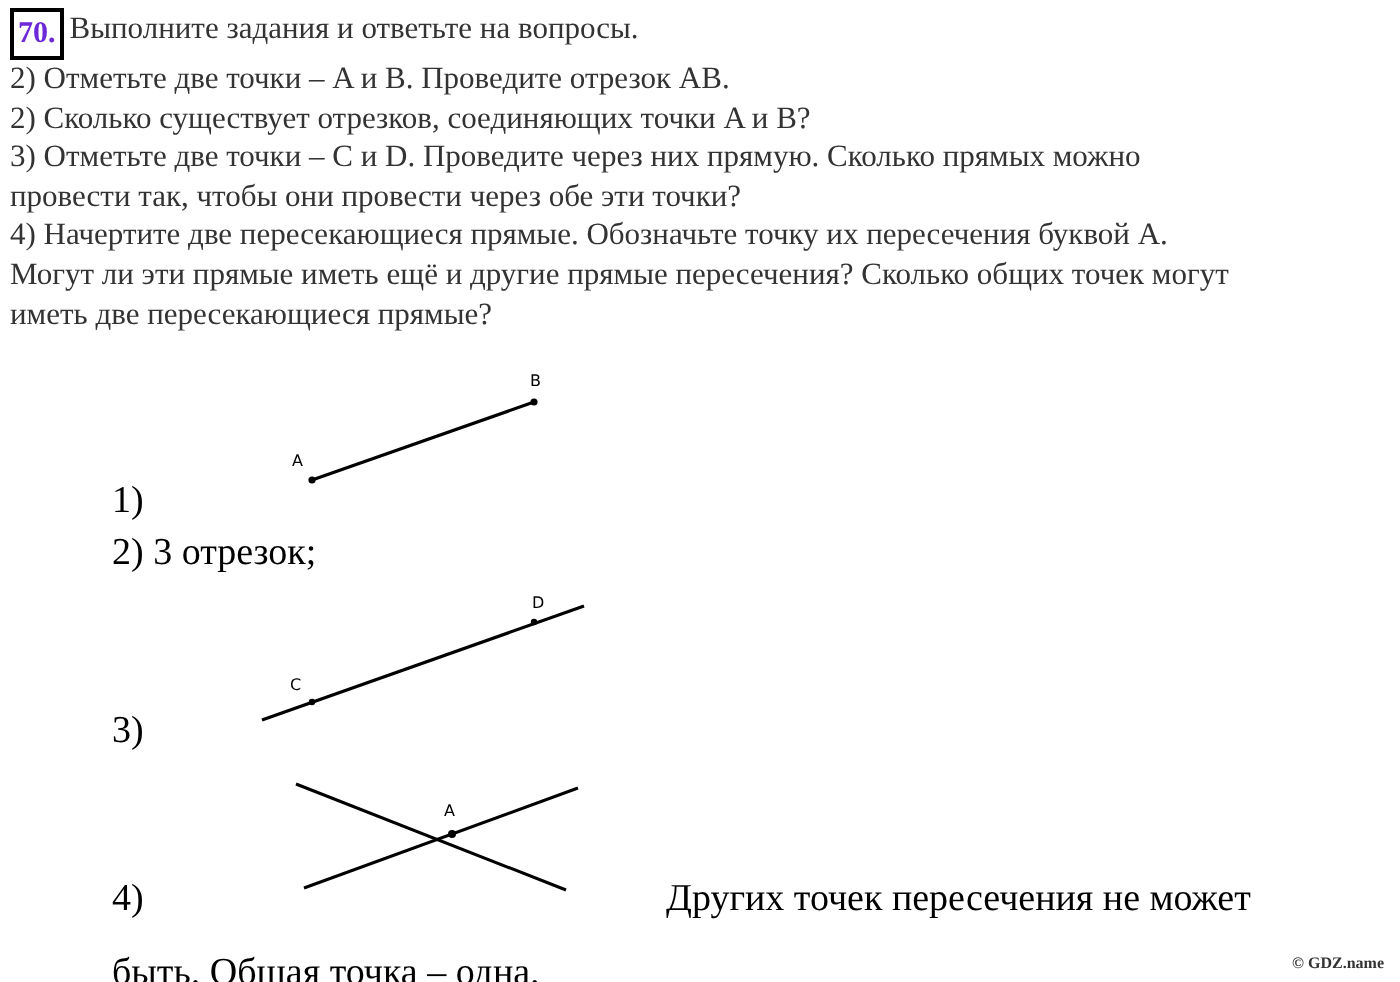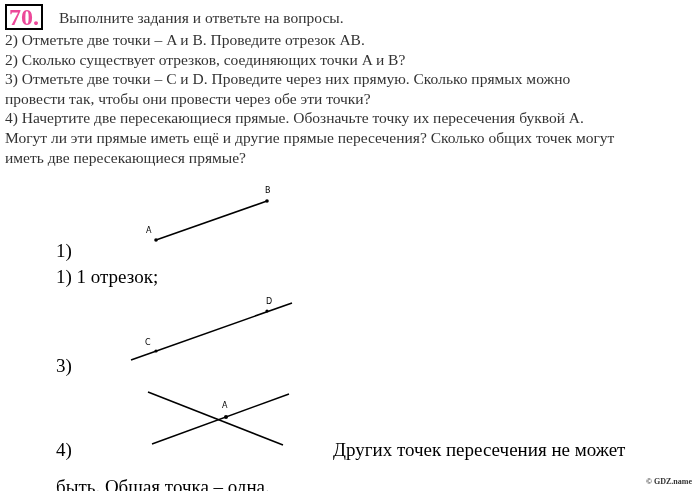--- a/index.html
+++ b/index.html
@@ -1,21 +1,21 @@
 <!DOCTYPE html>
 <html><head>
 <meta charset="utf-8">
 <style>
   html, body { margin:0; padding:0; background:#fff; }
   body { width:700px; height:491px; position:relative; overflow:hidden;
          font-family:"Liberation Serif", "DejaVu Serif", serif; color:#111; }
   .task { position:absolute; left:5px; top:4px; width:690px; font-size:15.5px;
           line-height:19.6px; color:#333; letter-spacing:0px; }
-  .num-box { display:inline-block; border:2px solid #000; font-weight:bold; font-size:24px;
-             line-height:22px; padding:0 2px; color:#ec4899; margin-right:16px; vertical-align:-2px; }
+  .num-box { display:inline-block; border:2px solid #000; font-weight:bold; font-size:15px;
+             line-height:22px; padding:0 2px; color:#6d28d9; margin-right:3px; vertical-align:-2px; }
   .line { white-space:nowrap; }
   .ans { position:absolute; font-size:19px; color:#000; white-space:nowrap; }
   svg.fig { position:absolute; left:0; top:0; }
   .lbl { font-family:"DejaVu Sans", sans-serif; font-size:8px; fill:#000; }
   .wm { position:absolute; right:8px; bottom:5px; font-size:8px; color:#333;font-weight:bold; }
 </style>
 </head>
 <body>
 
 <div class="task">
@@ -51,19 +51,19 @@
 
   <g>
     <line x1="148" y1="392" x2="283" y2="445" stroke="#000" stroke-width="1.5"></line>
     <line x1="152" y1="444" x2="289" y2="394" stroke="#000" stroke-width="1.5"></line>
     <circle cx="226" cy="417" r="2" fill="#000"></circle>
     <text class="lbl" x="222" y="408">A</text>
   </g>
 </svg>
 
 <div class="ans" style="left:56px; top:240px;">1)</div>
-<div class="ans" style="left:56px; top:266px;">1) 1 отрезок;</div>
+<div class="ans" style="left:56px; top:266px;">2) 3 отрезок;</div>
 <div class="ans" style="left:56px; top:355px;">3)</div>
 <div class="ans" style="left:56px; top:439px;">4)</div>
 <div class="ans" style="left:333px; top:439px;">Других точек пересечения не может</div>
 <div class="ans" style="left:56px; top:464px;margin-top:12px;">быть. Общая точка – одна.</div>
 
 <div class="wm">© GDZ.name</div>
 
 </body></html>

